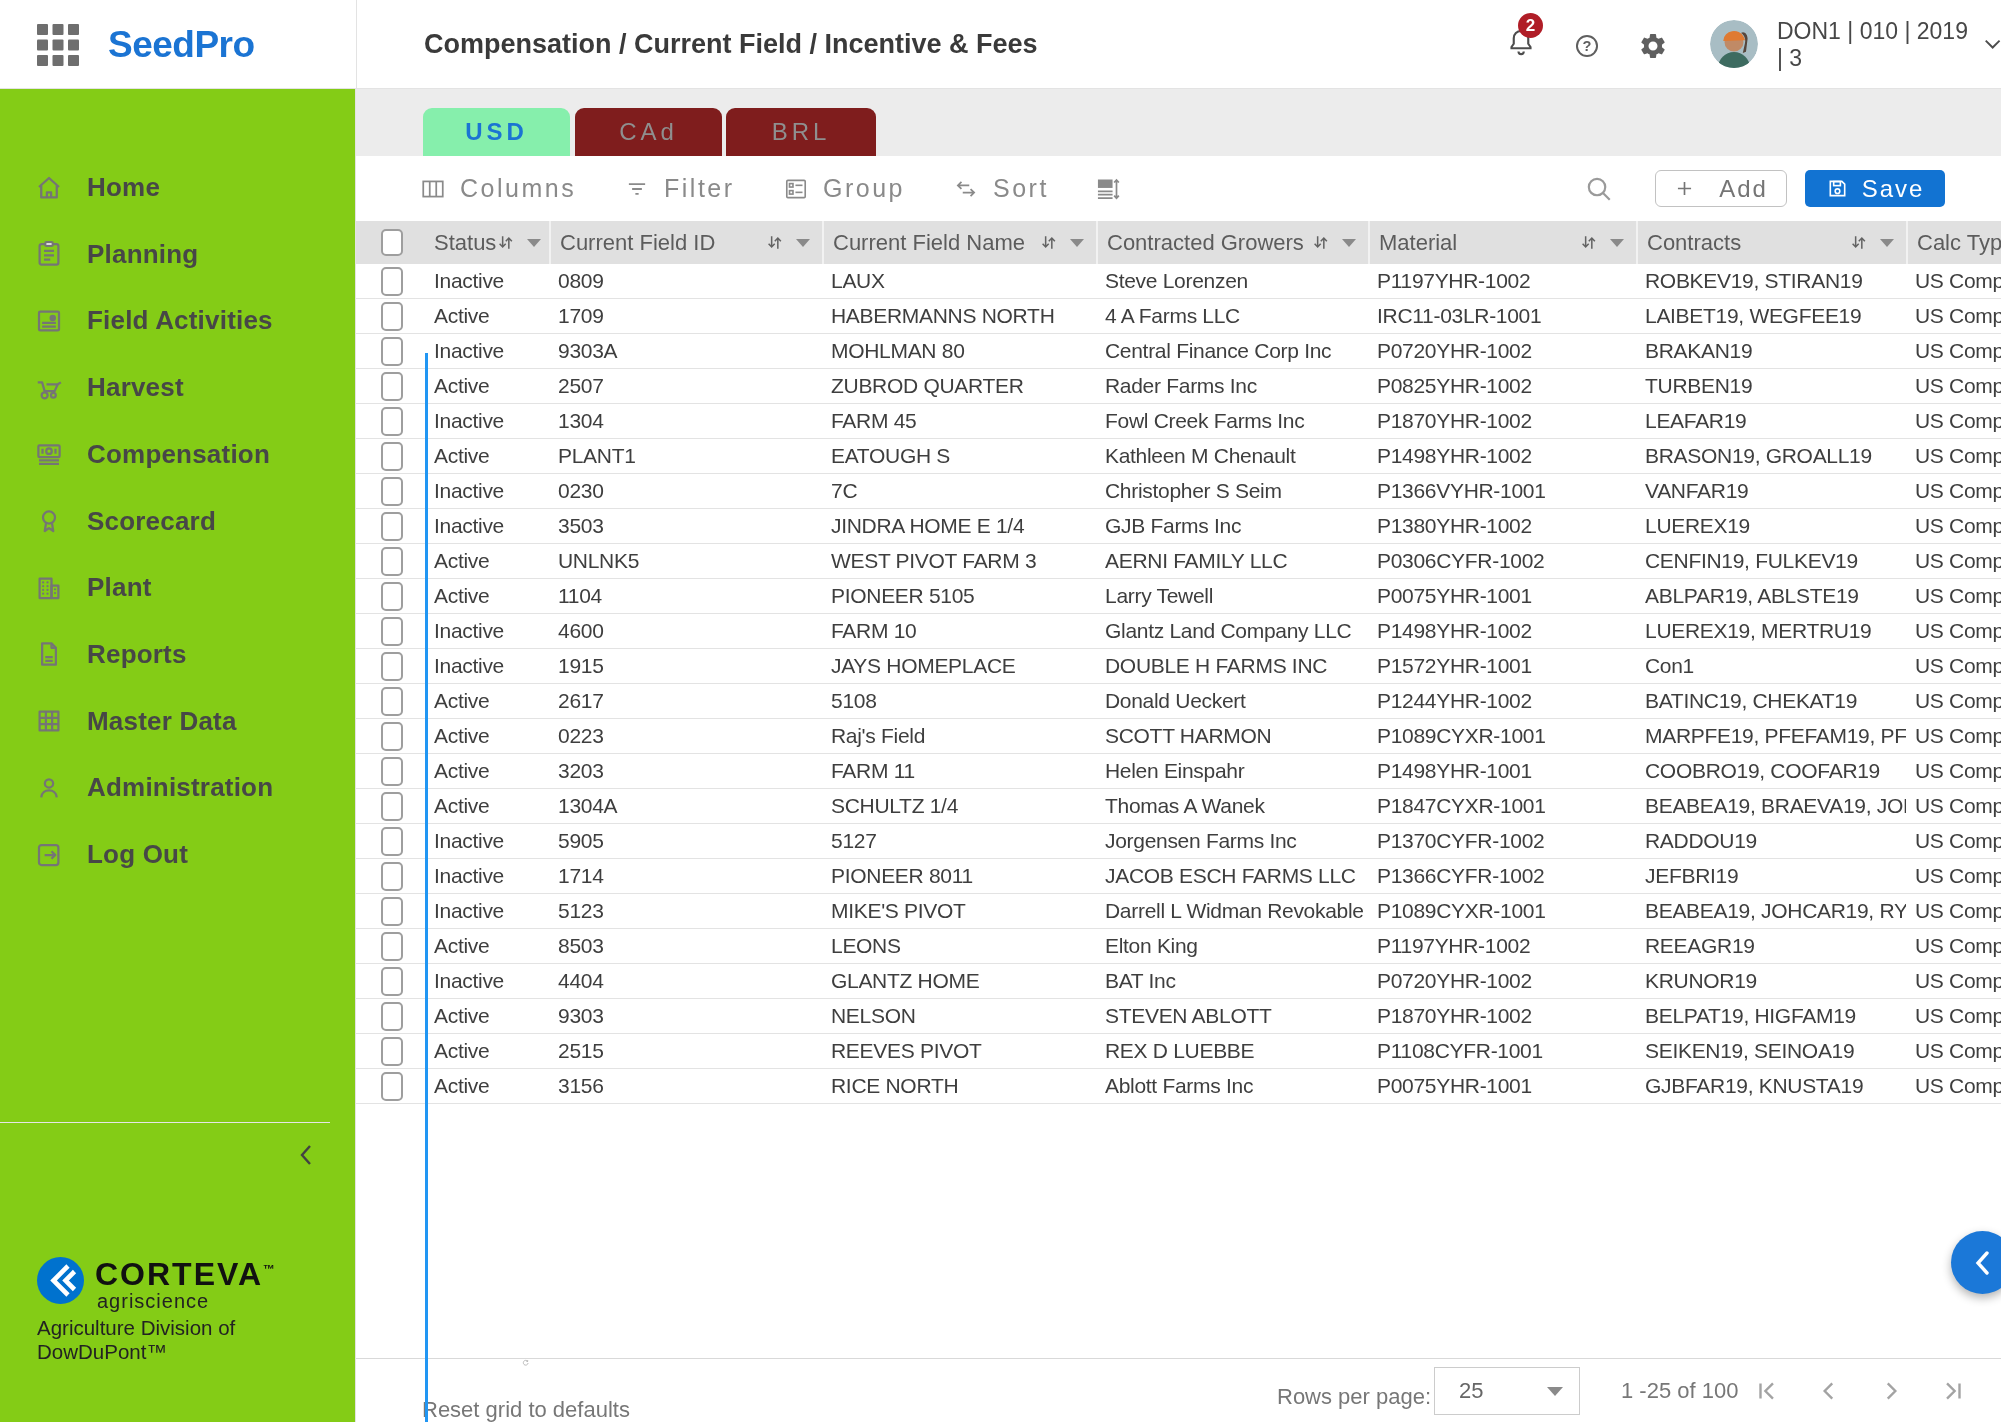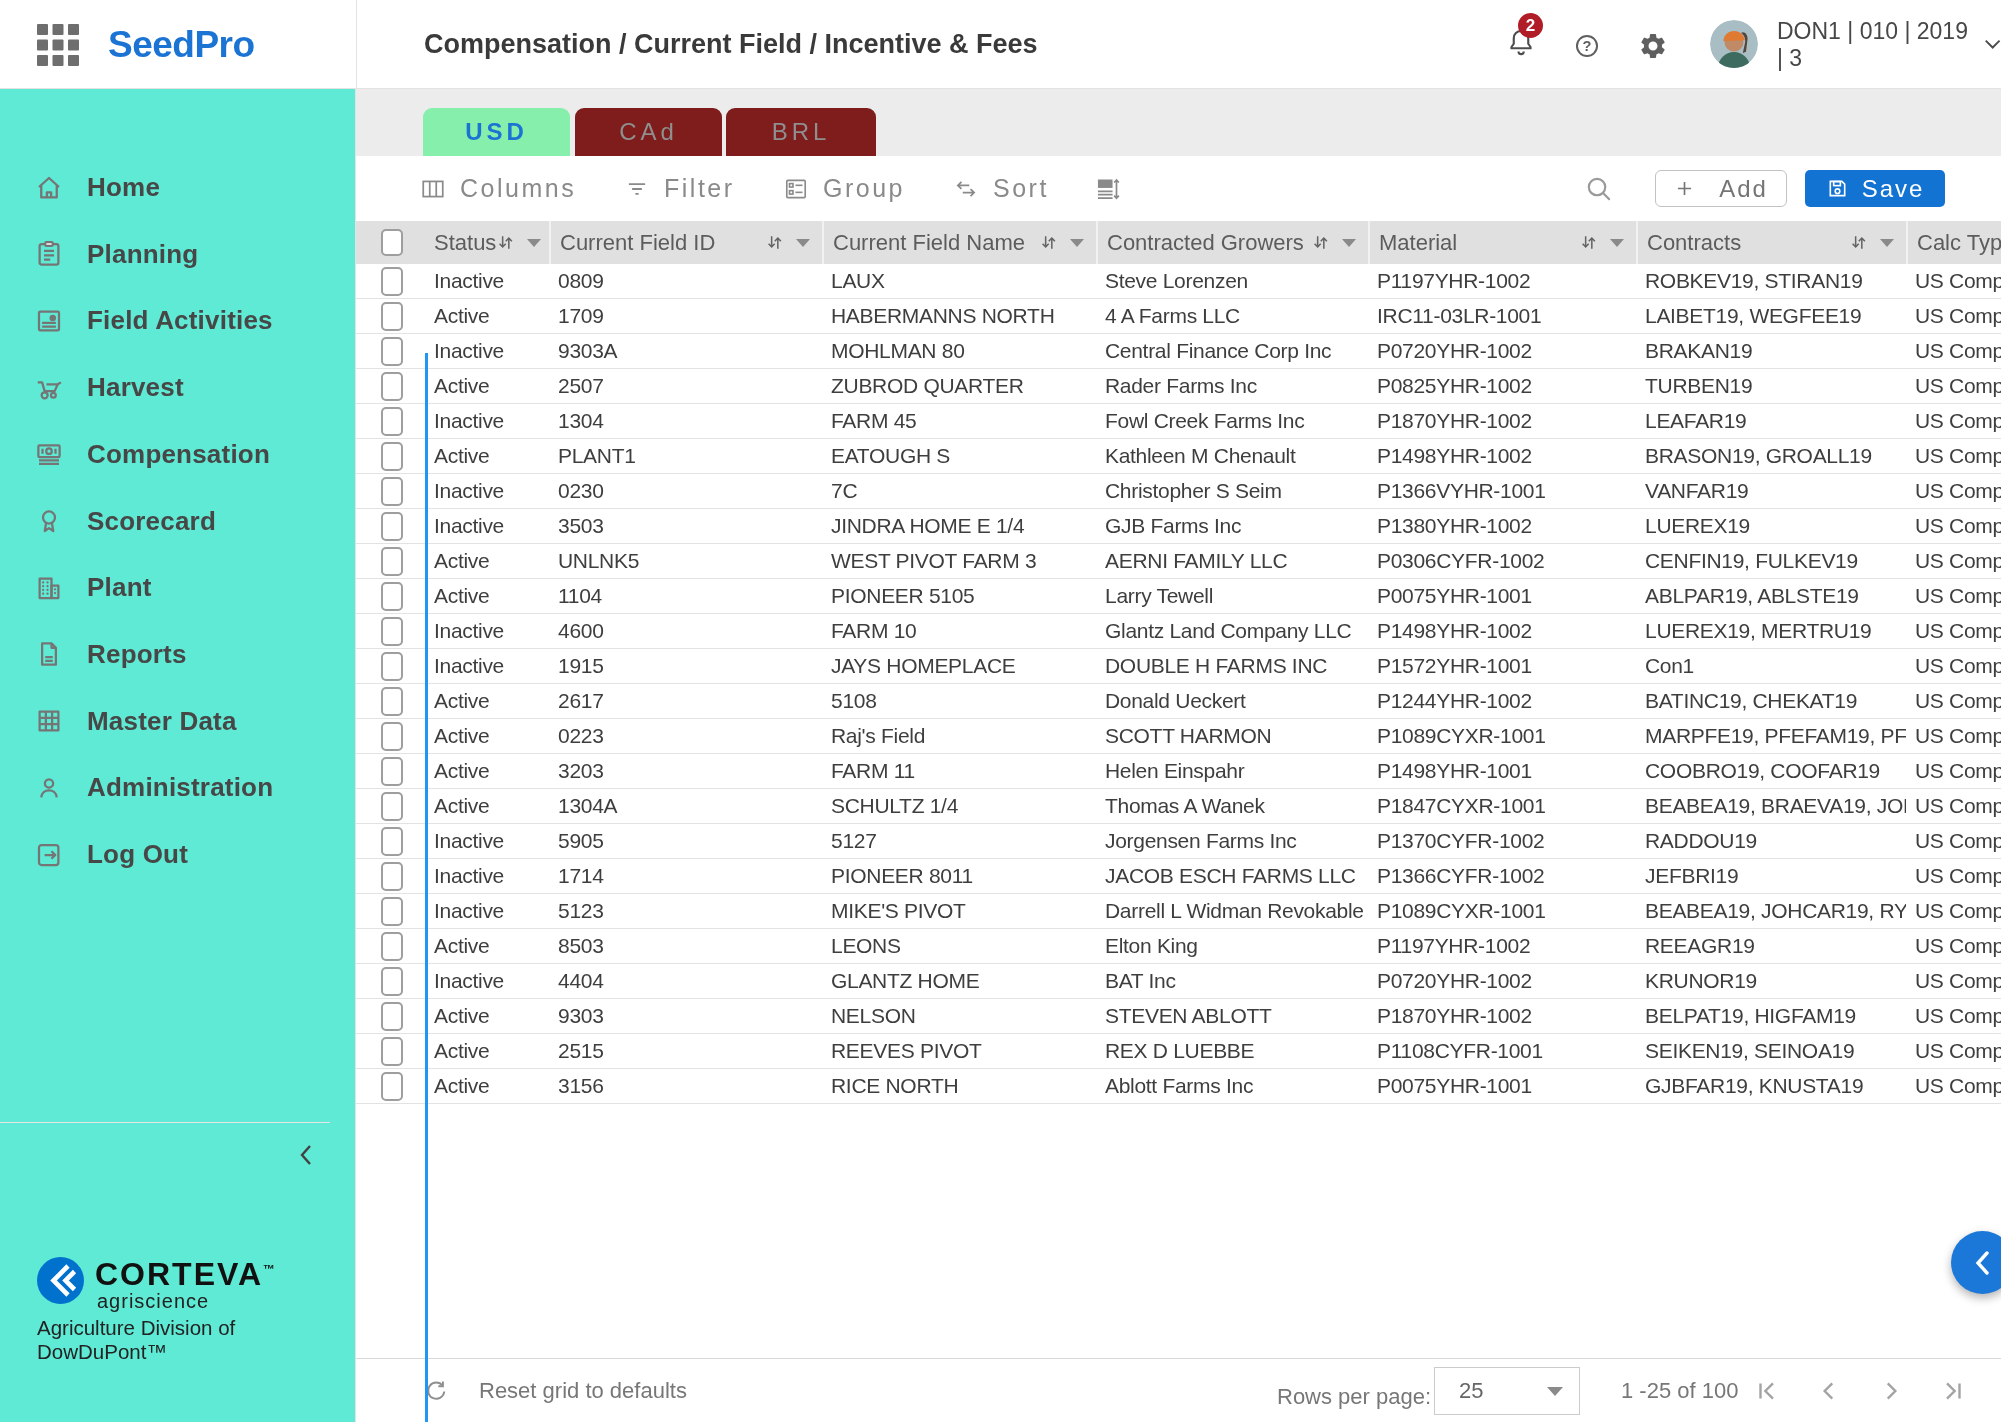--- a/index.html
+++ b/index.html
@@ -21,21 +21,21 @@
   .icon-btn { position:absolute; cursor:pointer; }
   .bell { left:1506px; top:27px; }
   .badge { position:absolute; left:1518px; top:13px; width:25px; height:25px; border-radius:50%; background:#b01d27; color:#fff; font-size:17px; font-weight:700; display:flex; align-items:center; justify-content:center; z-index:2;}
   .help { left:1573px; top:32px; }
   .gear { left:1638px; top:31px; }
   .avatar { position:absolute; left:1710px; top:20px; width:48px; height:48px; border-radius:50%; overflow:hidden; }
   .usermenu { position:absolute; left:1777px; top:0; height:89px; display:flex; align-items:center; gap:14px; cursor:pointer; }
   .usertext { font-size:23px; color:#474747; }
 
   
-  .sidebar { position:absolute; left:0; top:89px; width:356px; height:1333px; background:#5eead4; border-right:1px solid #e3e3e3; z-index:20; }
+  .sidebar { position:absolute; left:0; top:89px; width:356px; height:1333px; background:#84cc16; border-right:1px solid #e3e3e3; z-index:20; }
   .nav-item { position:absolute; left:0; width:356px; height:67px; display:flex; align-items:center; cursor:pointer; }
   .nav-item .nicon { position:absolute; left:34px; }
   .nav-item .nlabel { position:absolute; left:87px; font-size:26px; font-weight:700; color:#474747; letter-spacing:0.2px; }
   .side-divider { position:absolute; left:0; top:1033px; width:330px; height:1px; background:#e6e6e6; }
   .collapse-btn { position:absolute; left:293px; top:1052px; width:26px; height:28px; display:flex; align-items:center; justify-content:center; cursor:pointer; }
   .corteva { position:absolute; left:0; top:1141px; width:356px; }
   .corteva .mark { position:absolute; left:37px; top:27px; }
   .corteva .brand { position:absolute; left:95px; top:26px; font-size:32px; font-weight:700; color:#111; letter-spacing:2px;text-align:right; }
   .corteva .brand sup { font-size:12px; }
   .corteva .tagline { position:absolute; left:97px; top:60px; font-size:20px; color:#222; letter-spacing:1px; }
@@ -66,21 +66,21 @@
   .caret { width:0; height:0; border-left:7px solid transparent; border-right:7px solid transparent; border-top:8px solid #8a8a8a; }
 
   .tbody {}
   .trow { display:grid; grid-template-columns:69px 124px 273px 274px 272px 268px 270px minmax(0,1fr); height:35px; border-bottom:1px solid #e3e3e3; align-items:center; }
   .tcell { padding-left:9px; font-size:21px; letter-spacing:-0.3px; color:#3e3e3e; white-space:nowrap; overflow:hidden; }
   .cbcell { display:flex; align-items:center; }
   .checkbox { width:22px; height:29px; border:2px solid #9e9e9e; border-radius:5px; margin-left:25px; background:#fff; cursor:pointer; }
   .blue-line { position:absolute; left:69px; top:132px; width:3px; height:1137px; background:#2196f3; z-index:5; }
 
   .gridfooter { position:absolute; left:0; top:1269px; width:1645px; height:64px; border-top:1px solid #d9d9d9; background:#fff; }
-  .reset { position:absolute; left:66px; top:0; height:64px; display:flex; align-items:center; gap:30px; color:#777; font-size:22px; cursor:pointer; }
+  .reset { position:absolute; left:66px; top:0; height:64px; display:flex; align-items:center; gap:30px; color:#777; font-size:22px; cursor:pointer;flex-direction:column; }
   .rpp-label { position:absolute; left:921px; top:0; height:76px; display:flex; align-items:center; color:#777; font-size:22px; }
   .rpp-box { position:absolute; left:1078px; top:8px; width:146px; height:48px; border:1px solid #ccc; border-radius:0; background:#fff; display:flex; align-items:center; cursor:pointer; }
   .rpp-value { margin-left:24px; color:#666; font-size:22px; }
   .rpp-caret { margin-left:auto; margin-right:16px; width:0; height:0; border-left:8px solid transparent; border-right:8px solid transparent; border-top:9px solid #8a8a8a; }
   .range { position:absolute; left:1265px; top:0; height:64px; display:flex; align-items:center; color:#777; font-size:22px; }
   .pager { position:absolute; left:1398px; top:0; height:64px; display:flex; align-items:center; gap:36px; }
   .pgbtn { cursor:pointer; }
 
   .fab { position:absolute; left:1951px; top:1231px; width:63px; height:63px; border-radius:50%; background:#1b78d8; display:flex; align-items:center; justify-content:center; box-shadow:0 4px 10px rgba(0,0,0,.3); z-index:40; cursor:pointer; }
 </style>

